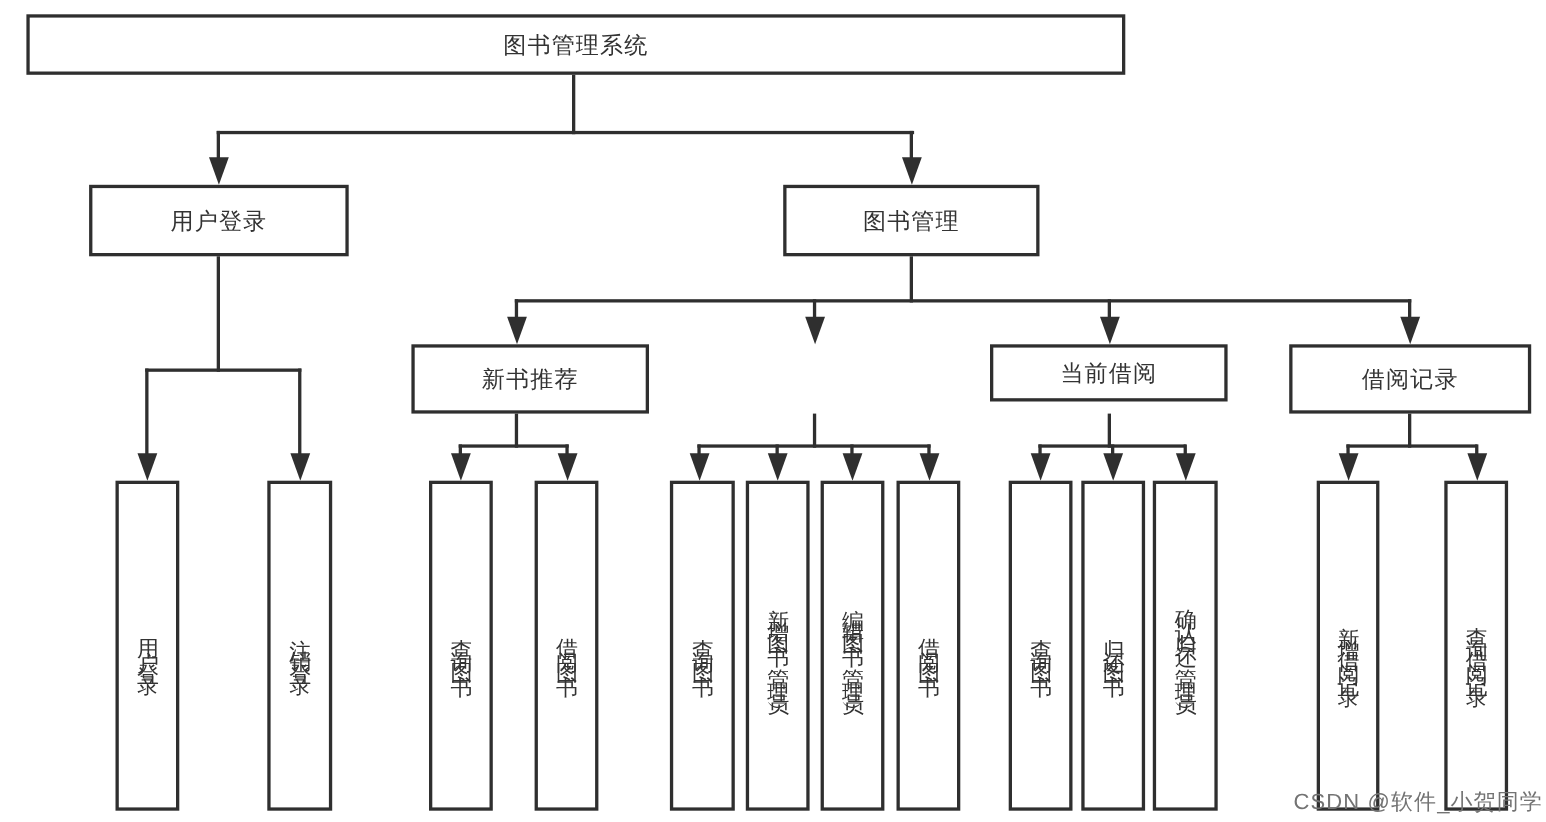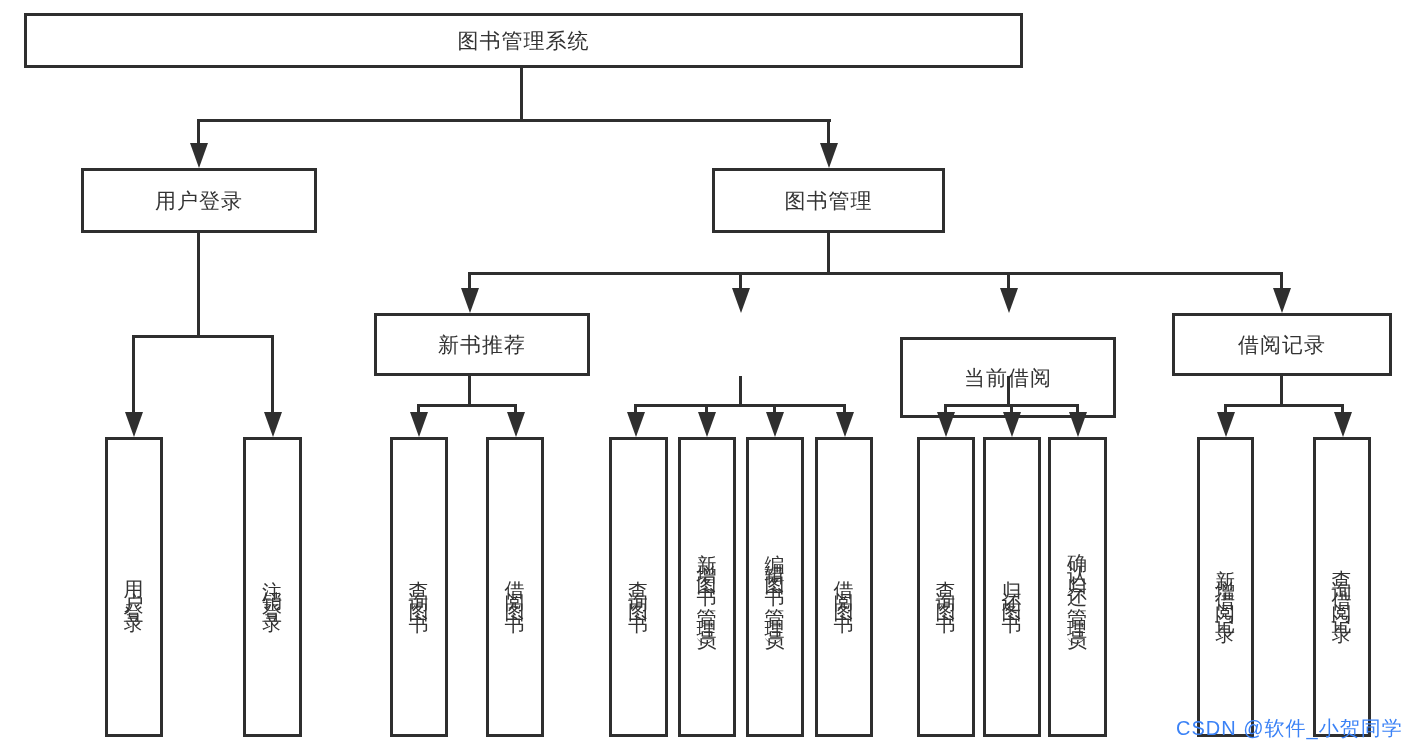--- a/index.html
+++ b/index.html
@@ -31,21 +31,21 @@
   .vl{width:3px;}
   .hl{height:3px;}
   .ah{
     position:absolute;width:0;height:0;
     border-left:9px solid transparent;
     border-right:9px solid transparent;
     border-top:25px solid #2f2f2f;
   }
   .watermark{
     position:absolute;left:1176px;top:715px;
-    font-size:20px;color:#3b82f6;letter-spacing:1px;
+    font-size:20px;color:#737373;letter-spacing:1px;
     z-index:6;white-space:nowrap;
   }
 </style>
 </head>
 <body>
 
 <div id="canvas">
 
   <div class="box hbox" style="left:24px;top:13px;width:999px;height:55px;">
     <span>图书管理系统</span>
@@ -79,21 +79,21 @@
   <div class="vl" style="left:739px;top:272px;height:22px;"></div>
   <div class="ah" style="left:732px;top:288px;"></div>
   <div class="vl" style="left:1007px;top:272px;height:22px;"></div>
   <div class="ah" style="left:1000px;top:288px;"></div>
   <div class="vl" style="left:1280px;top:272px;height:22px;"></div>
   <div class="ah" style="left:1273px;top:288px;"></div>
 
   <div class="box hbox" style="left:362px;top:313px;width:216px;height:63px;margin-left:12px;">
     <span>新书推荐</span>
   </div>
-  <div class="box hbox" style="left:900px;top:313px;width:216px;height:81px;margin-top:24px;">
+  <div class="box hbox" style="left:900px;top:313px;width:216px;height:52px;">
     <span>当前借阅</span>
   </div>
   <div class="box hbox" style="left:1172px;top:313px;width:220px;height:63px;text-align:center;">
     <span>借阅记录</span>
   </div>
 
   <div class="vl" style="left:468px;top:376px;height:31px;"></div>
   <div class="hl" style="left:417px;top:404px;width:100px;"></div>
   <div class="vl" style="left:417px;top:404px;height:16px;"></div>
   <div class="ah" style="left:410px;top:412px;"></div>

